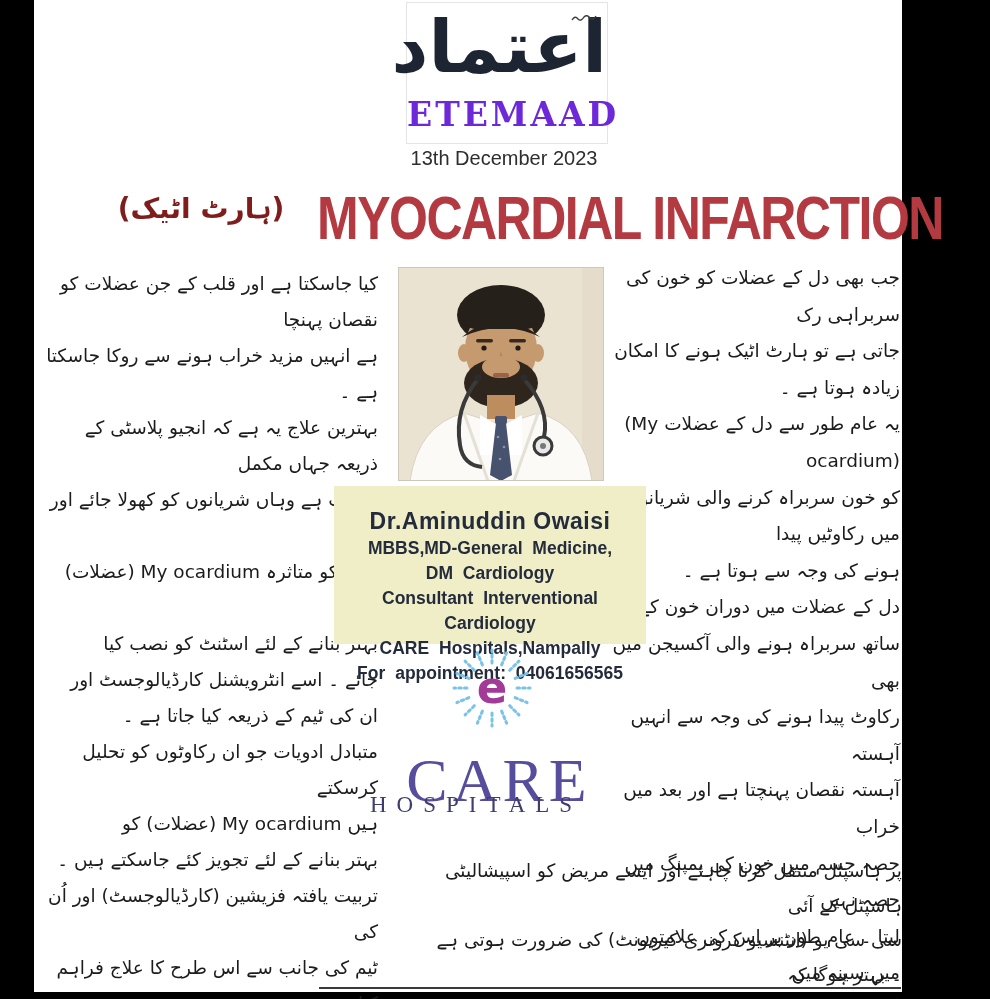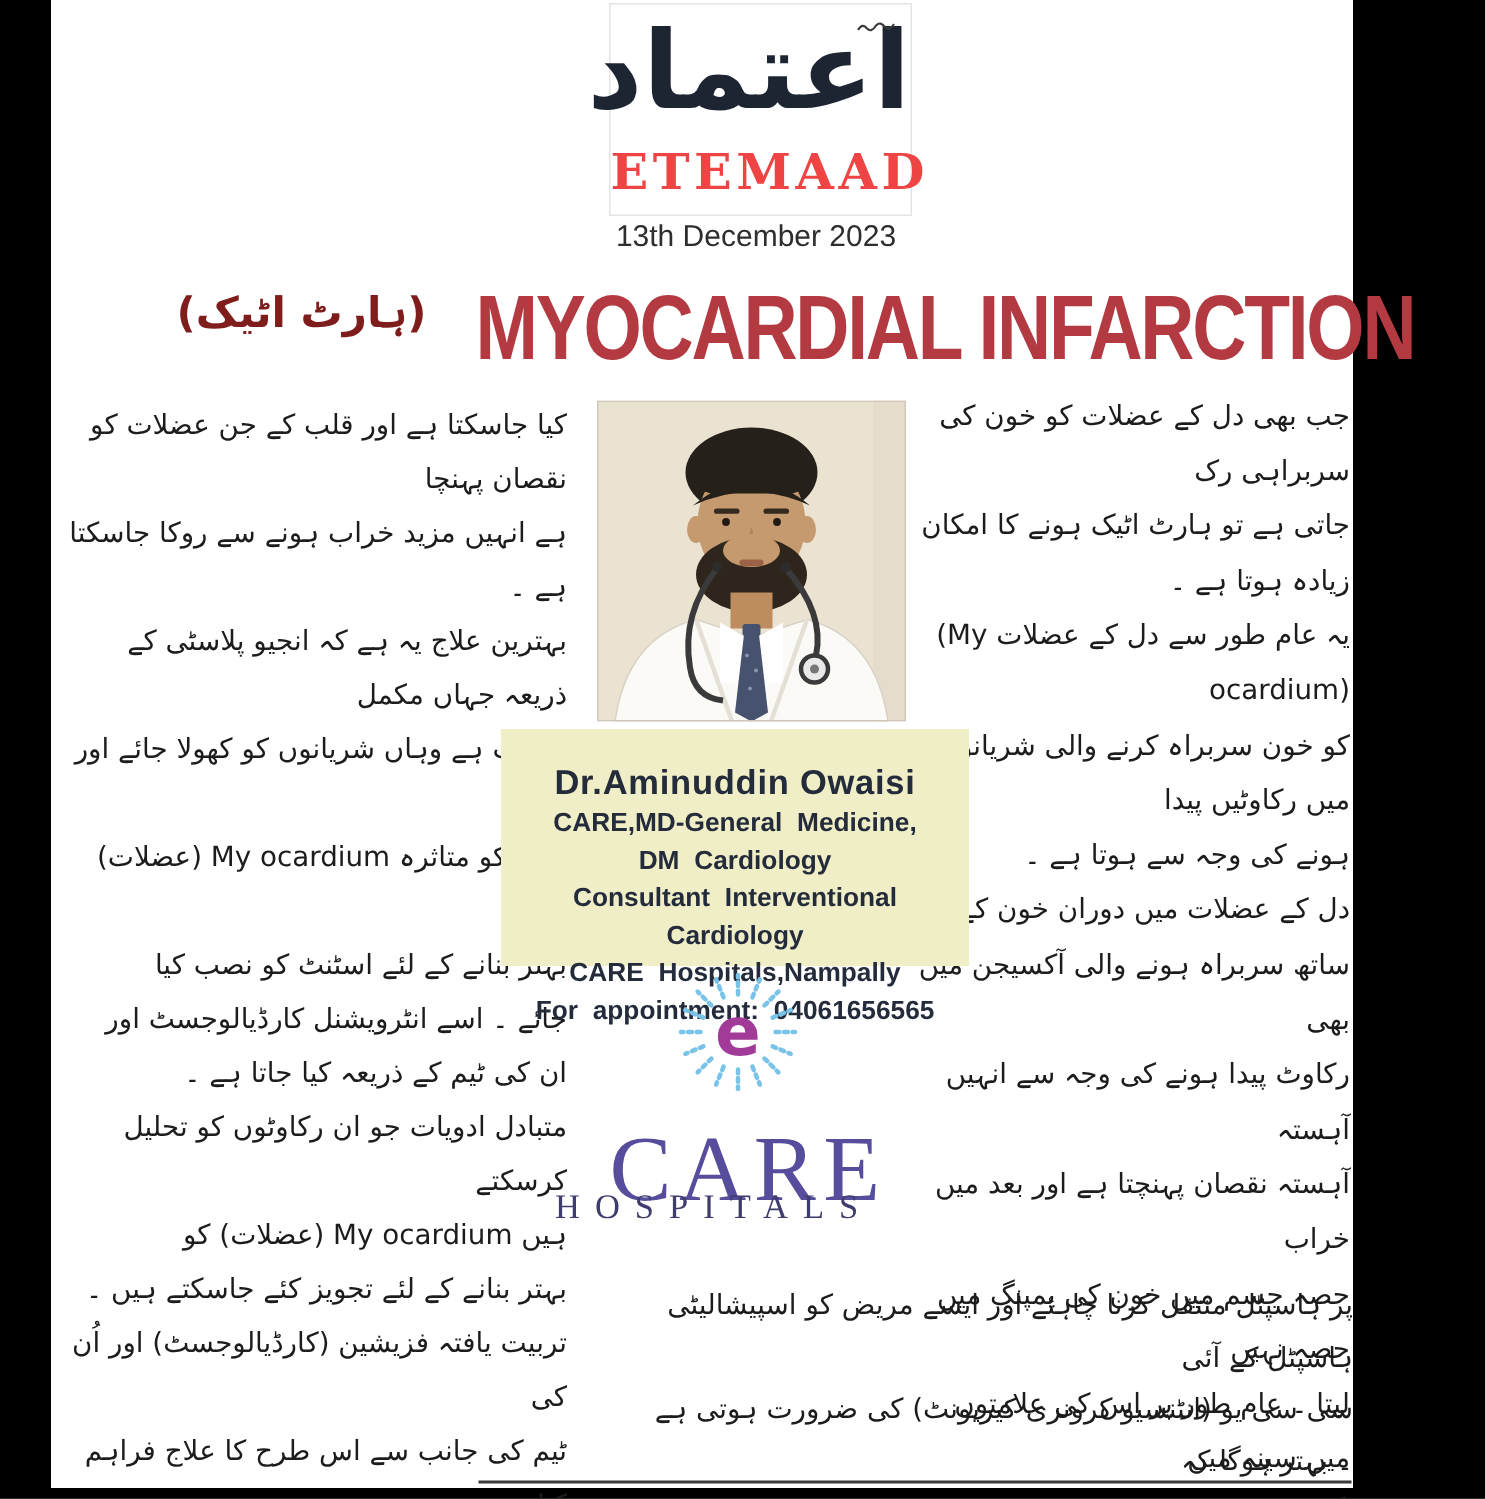--- a/index.html
+++ b/index.html
@@ -9,21 +9,21 @@
 
   
   .logo-box{position:absolute;left:372px;top:2px;width:200px;height:140px;
             border:1px solid #e4e4e4;background:#fff;}
   .logo-callig{position:absolute;left:0;top:-8px;width:200px;height:96px;
                text-align:center;font-family:"DejaVu Sans",sans-serif;font-weight:bold;
                font-size:72px;line-height:104px;color:#1d2432;direction:rtl;}
   .logo-seal{position:absolute;right:10px;top:10px;}
   .logo-wordmark{position:absolute;left:0;top:92px;width:200px;text-align:center;
                  font-family:"DejaVu Serif","Liberation Serif",serif;font-weight:bold;
-                 font-size:33px;letter-spacing:3px;color:#ef4444;}
+                 font-size:33px;letter-spacing:3px;color:#6d28d9;}
   .pub-date{position:absolute;left:330px;top:147px;width:280px;text-align:center;
             font-size:20px;color:#2e2e2e;}
 
   
   .headline-urdu{position:absolute;left:48px;top:192px;width:238px;text-align:center;
                  font-family:"DejaVu Sans",sans-serif;font-size:28px;font-weight:bold;
                  color:#7f1d1d;direction:rtl;}
   .headline-latin{position:absolute;left:283px;top:183px;white-space:nowrap;
                   font-family:"Liberation Sans",sans-serif;font-weight:800;
                   font-size:50px;letter-spacing:-1.5px;color:#b43a42;
@@ -150,21 +150,21 @@
       <path d="M126 112 Q152 142 146 170" fill="none" stroke="#3a3a3a" stroke-width="4"></path>
       <circle cx="145" cy="179" r="9" fill="#e9e9e9" stroke="#3a3a3a" stroke-width="3"></circle>
       <circle cx="145" cy="179" r="3" fill="#777"></circle>
       <circle cx="80" cy="111" r="3.4" fill="#2c2c2c"></circle>
       <circle cx="126" cy="111" r="3.4" fill="#2c2c2c"></circle>
       <rect x="0.5" y="0.5" width="205" height="213" fill="none" stroke="#cfc8ba"></rect>
     </svg>
 
     <div class="doc-card">
       <div class="name">Dr.Aminuddin Owaisi</div>
-      <div class="ln">CARE,MD-General Medicine,</div>
+      <div class="ln">MBBS,MD-General Medicine,</div>
       <div class="ln">DM Cardiology</div>
       <div class="ln">Consultant Interventional Cardiology</div>
       <div class="ln">CARE Hospitals,Nampally</div>
       <div class="ln">For appointment: 04061656565</div>
     </div>
 
     <svg class="care-e" width="84" height="84" viewBox="0 0 84 84">
       <g stroke="#79c2e8" stroke-width="3" stroke-linecap="round" stroke-dasharray="2.5 3.2">
         <line x1="67" y1="42" x2="80" y2="42"></line>
         <line x1="65.1" y1="51.6" x2="77.1" y2="56.6"></line>

